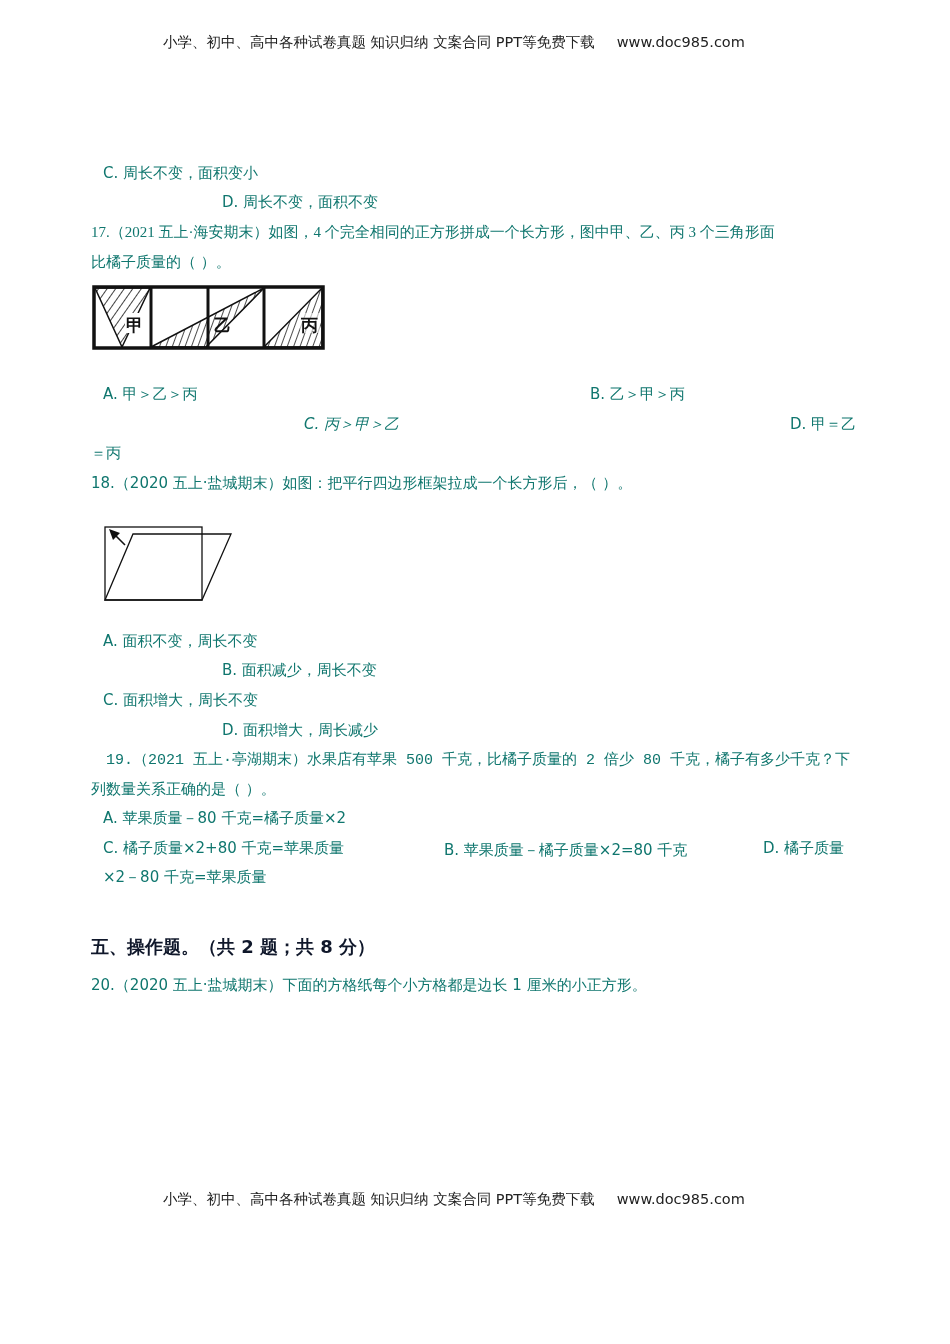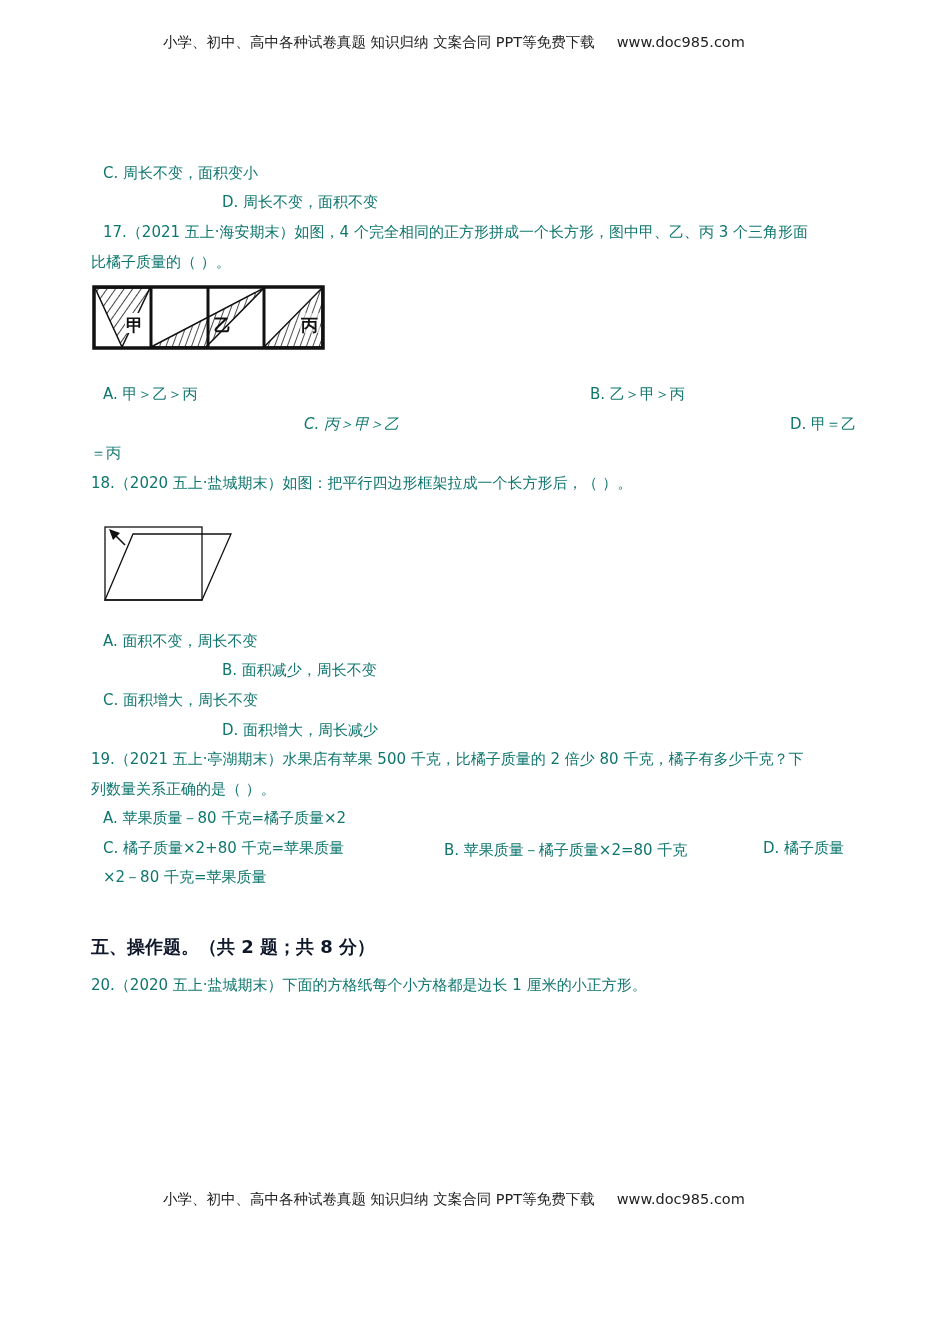--- a/index.html
+++ b/index.html
@@ -21,21 +21,21 @@
 </head>
 <body>
 
 <div class="abs header" style="top:33px;">
   <span>小学、初中、高中各种试卷真题 知识归纳 文案合同 PPT等免费下载</span><span class="site">www.doc985.com</span>
 </div>
 
 <div class="abs line" style="left:103px; top:164px;">C. 周长不变，面积变小</div>
 <div class="abs line" style="left:222px; top:193px;">D. 周长不变，面积不变</div>
 
-<div class="abs line" style="left:103px; top:223px;">17.（2021 五上·海安期末）如图，4 个完全相同的正方形拼成一个长方形，图中甲、乙、丙 3 个三角形面</div>
+<div class="abs line" style="left:91px; top:223px;font-family:Liberation Serif, serif;">17.（2021 五上·海安期末）如图，4 个完全相同的正方形拼成一个长方形，图中甲、乙、丙 3 个三角形面</div>
 <div class="abs line" style="left:91px; top:253px;">比橘子质量的（                ）。</div>
 
 <svg style="left:92px; top:285px;" width="234" height="66" viewBox="0 0 234 66">
   <defs>
     <pattern id="hatch" patternUnits="userSpaceOnUse" width="7" height="7" patternTransform="rotate(35)">
       <line x1="0" y1="0" x2="0" y2="7" stroke="#111" stroke-width="1.6"></line>
     </pattern>
     <pattern id="hatch2" patternUnits="userSpaceOnUse" width="6" height="6" patternTransform="rotate(20)">
       <line x1="0" y1="0" x2="0" y2="6" stroke="#111" stroke-width="1.5"></line>
     </pattern>
@@ -75,21 +75,21 @@
 
   <line x1="22" y1="20" x2="10" y2="8" stroke="#111" stroke-width="1.6"></line>
   <polygon points="6,4 17,8 10,15" fill="#111"></polygon>
 </svg>
 
 <div class="abs line" style="left:103px; top:632px;">A. 面积不变，周长不变</div>
 <div class="abs line" style="left:222px; top:661px;">B. 面积减少，周长不变</div>
 <div class="abs line" style="left:103px; top:691px;">C. 面积增大，周长不变</div>
 <div class="abs line" style="left:222px; top:721px;">D. 面积增大，周长减少</div>
 
-<div class="abs line" style="left:91px; top:750px;">19.（2021 五上·亭湖期末）水果店有苹果 500 千克，比橘子质量的 2 倍少 80 千克，橘子有多少千克？下</div>
+<div class="abs line" style="left:106px; top:750px;font-family:Liberation Mono, monospace;">19.（2021 五上·亭湖期末）水果店有苹果 500 千克，比橘子质量的 2 倍少 80 千克，橘子有多少千克？下</div>
 <div class="abs line" style="left:91px; top:780px;">列数量关系正确的是（          ）。</div>
 <div class="abs line" style="left:103px; top:809px;">A. 苹果质量－80 千克=橘子质量×2</div>
 <div class="abs line" style="left:444px; top:809px;margin-top:32px;">B. 苹果质量－橘子质量×2=80 千克</div>
 <div class="abs line" style="left:103px; top:839px;text-align:center;">C. 橘子质量×2+80 千克=苹果质量</div>
 <div class="abs line" style="left:763px; top:839px;">D. 橘子质量</div>
 <div class="abs line" style="left:103px; top:868px;">×2－80 千克=苹果质量</div>
 
 <div class="abs section-title" style="left:91px; top:935px;">五、操作题。（共 2 题；共 8 分）</div>
 
 <div class="abs line" style="left:91px; top:976px;">20.（2020 五上·盐城期末）下面的方格纸每个小方格都是边长 1 厘米的小正方形。</div>

